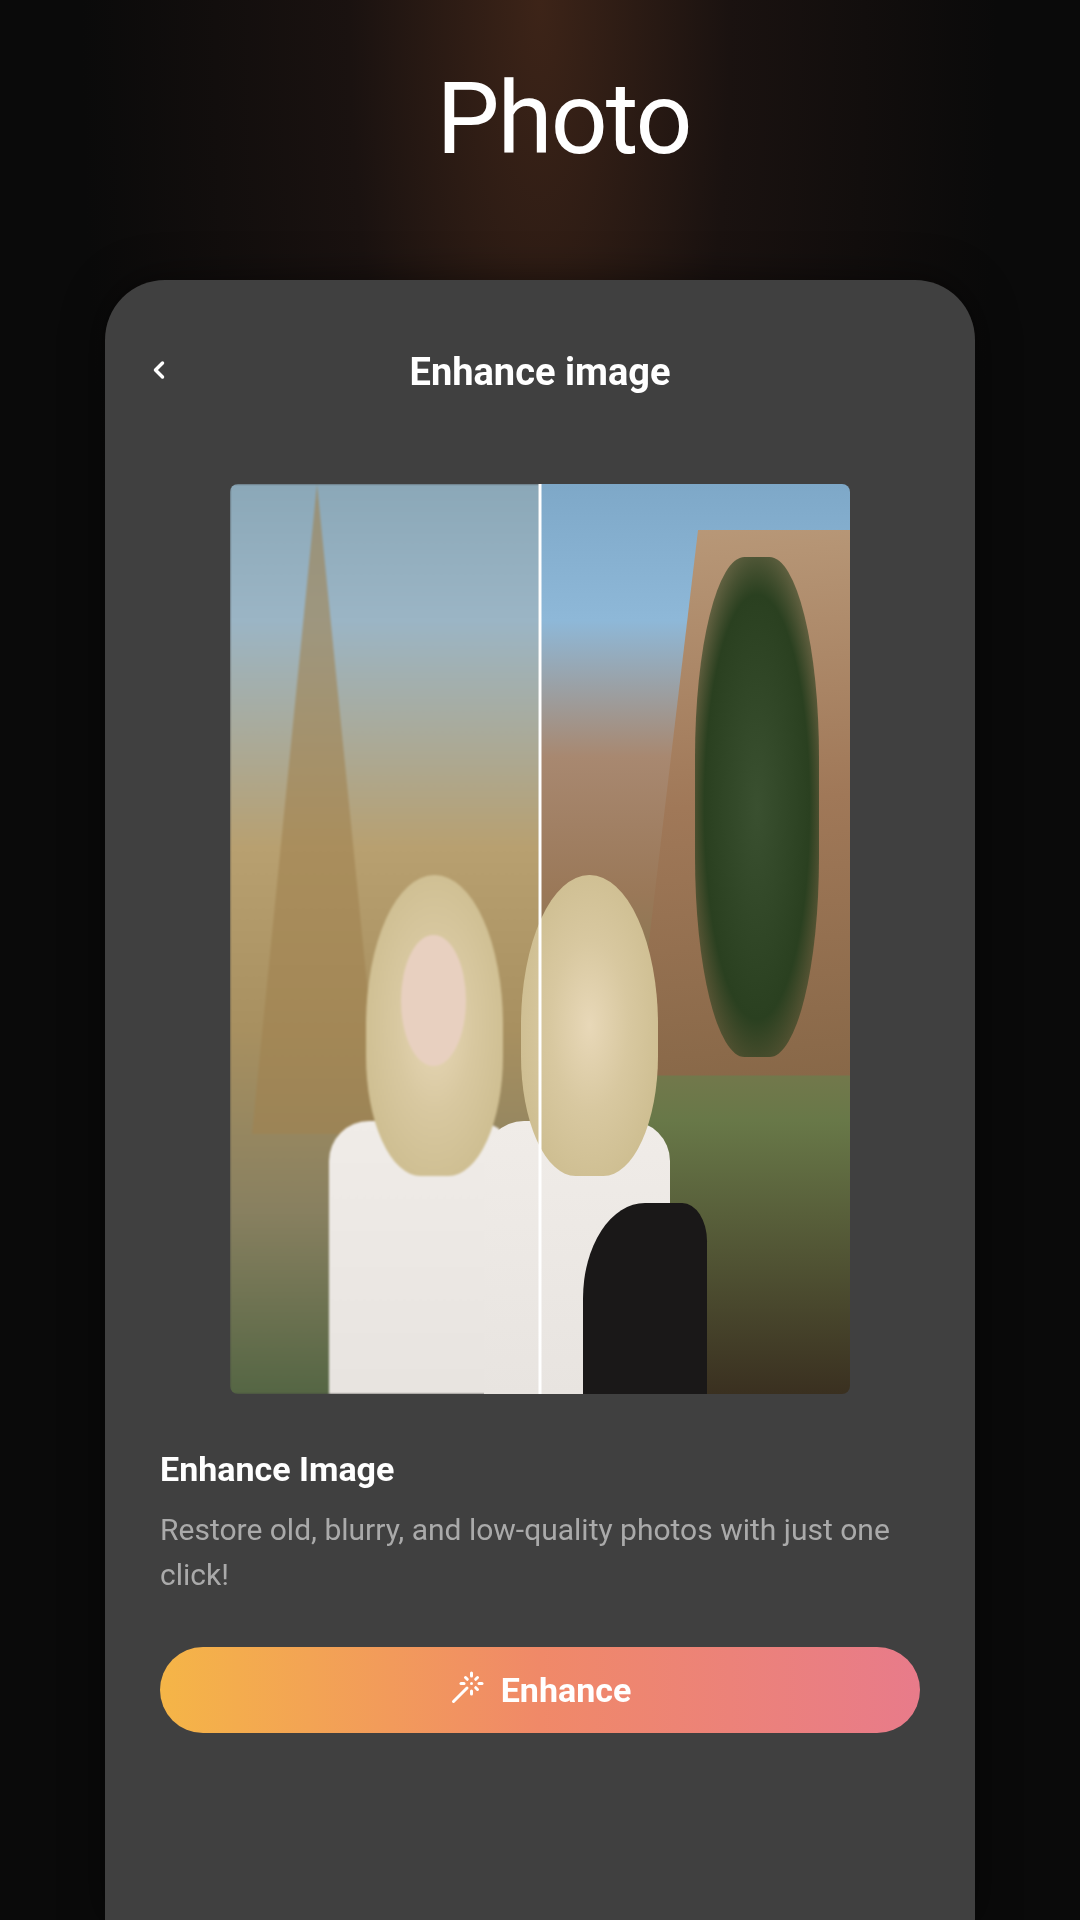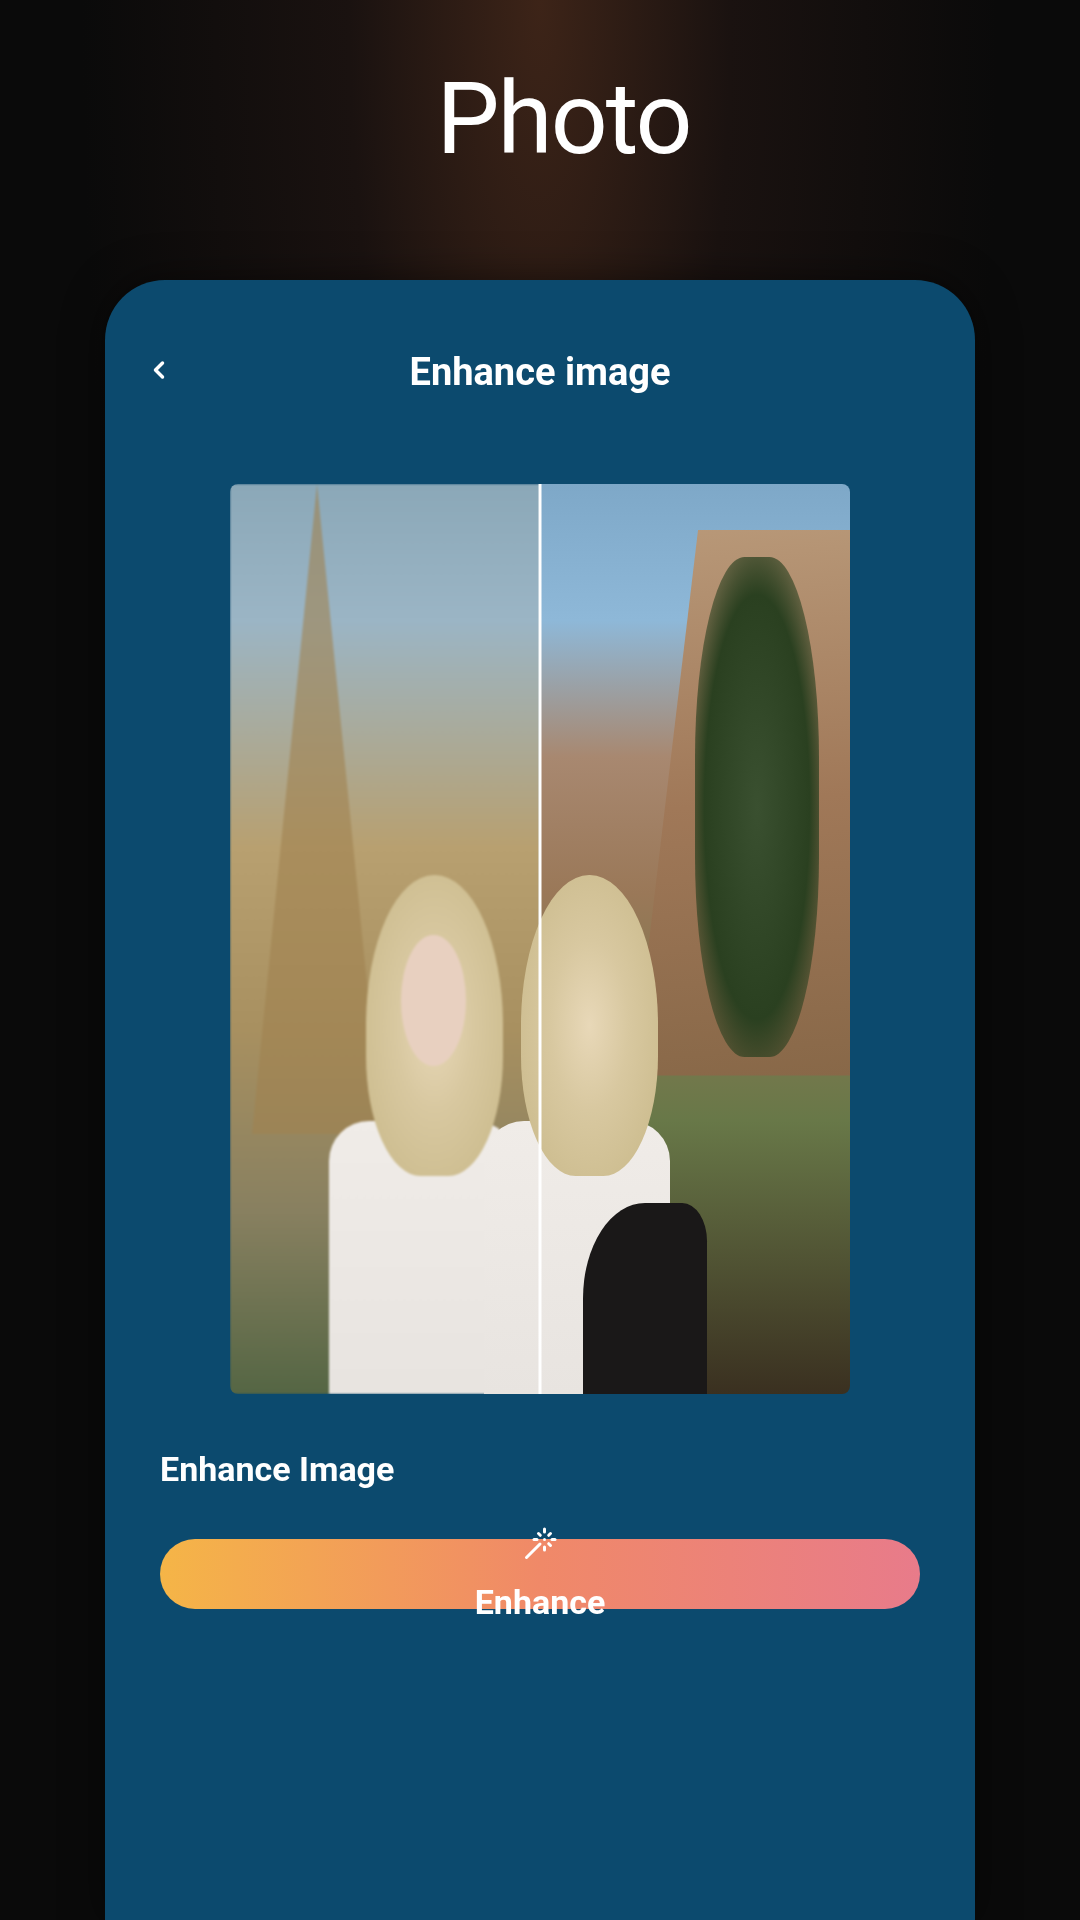--- a/index.html
+++ b/index.html
@@ -36,21 +36,21 @@
       letter-spacing: -2px;
       margin-top: -10px;
     }
     
     .phone-frame {
       position: absolute;
       left: 105px;
       top: 280px;
       width: 870px;
       height: 1640px;
-      background: #0c4a6e;
+      background: #404040;
       border-radius: 60px 60px 0 0;
       box-shadow: 0 0 40px rgba(0,0,0,0.5);
       padding: 40px 30px 0 30px;
     }
     
     .app-header {
       display: flex;
       align-items: center;
       padding: 30px 10px 40px 10px;
       position: relative;
@@ -212,29 +212,28 @@
     
     .feature-description {
       color: #aaa;
       font-size: 30px;
       line-height: 1.5;
       font-weight: 400;
     }
     
     .enhance-button {
       margin: 50px 25px 0;
-      height: 70px;
+      height: 86px;
       background: linear-gradient(90deg, #f5b547 0%, #f08968 50%, #e87b8a 100%);
       border-radius: 45px;
       display: flex;
       align-items: center;
       justify-content: center;
       gap: 16px;
       cursor: pointer;
-      flex-direction: column;
     }
     
     .wand-icon {
       color: #fff;
     }
     
     .wand-icon svg {
       width: 36px;
       height: 36px;
     }
@@ -279,20 +278,21 @@
         <div class="body"></div>
         <div class="dark-accent"></div>
         <div class="hair"></div>
       </div>
     </div>
     <div class="divider-line"></div>
   </div>
 
   <div class="feature-section">
     <div class="feature-title">Enhance Image</div>
+    <div class="feature-description">Restore old, blurry, and low-quality photos with just one click!</div>
   </div>
 
   <div class="enhance-button">
     <span class="wand-icon">
       <svg viewBox="0 0 24 24" fill="none" stroke="currentColor" stroke-width="2" stroke-linecap="round" stroke-linejoin="round">
         <path d="M15 4V2"></path>
         <path d="M15 16v-2"></path>
         <path d="M8 9h2"></path>
         <path d="M20 9h2"></path>
         <path d="M17.8 11.8L19 13"></path>

